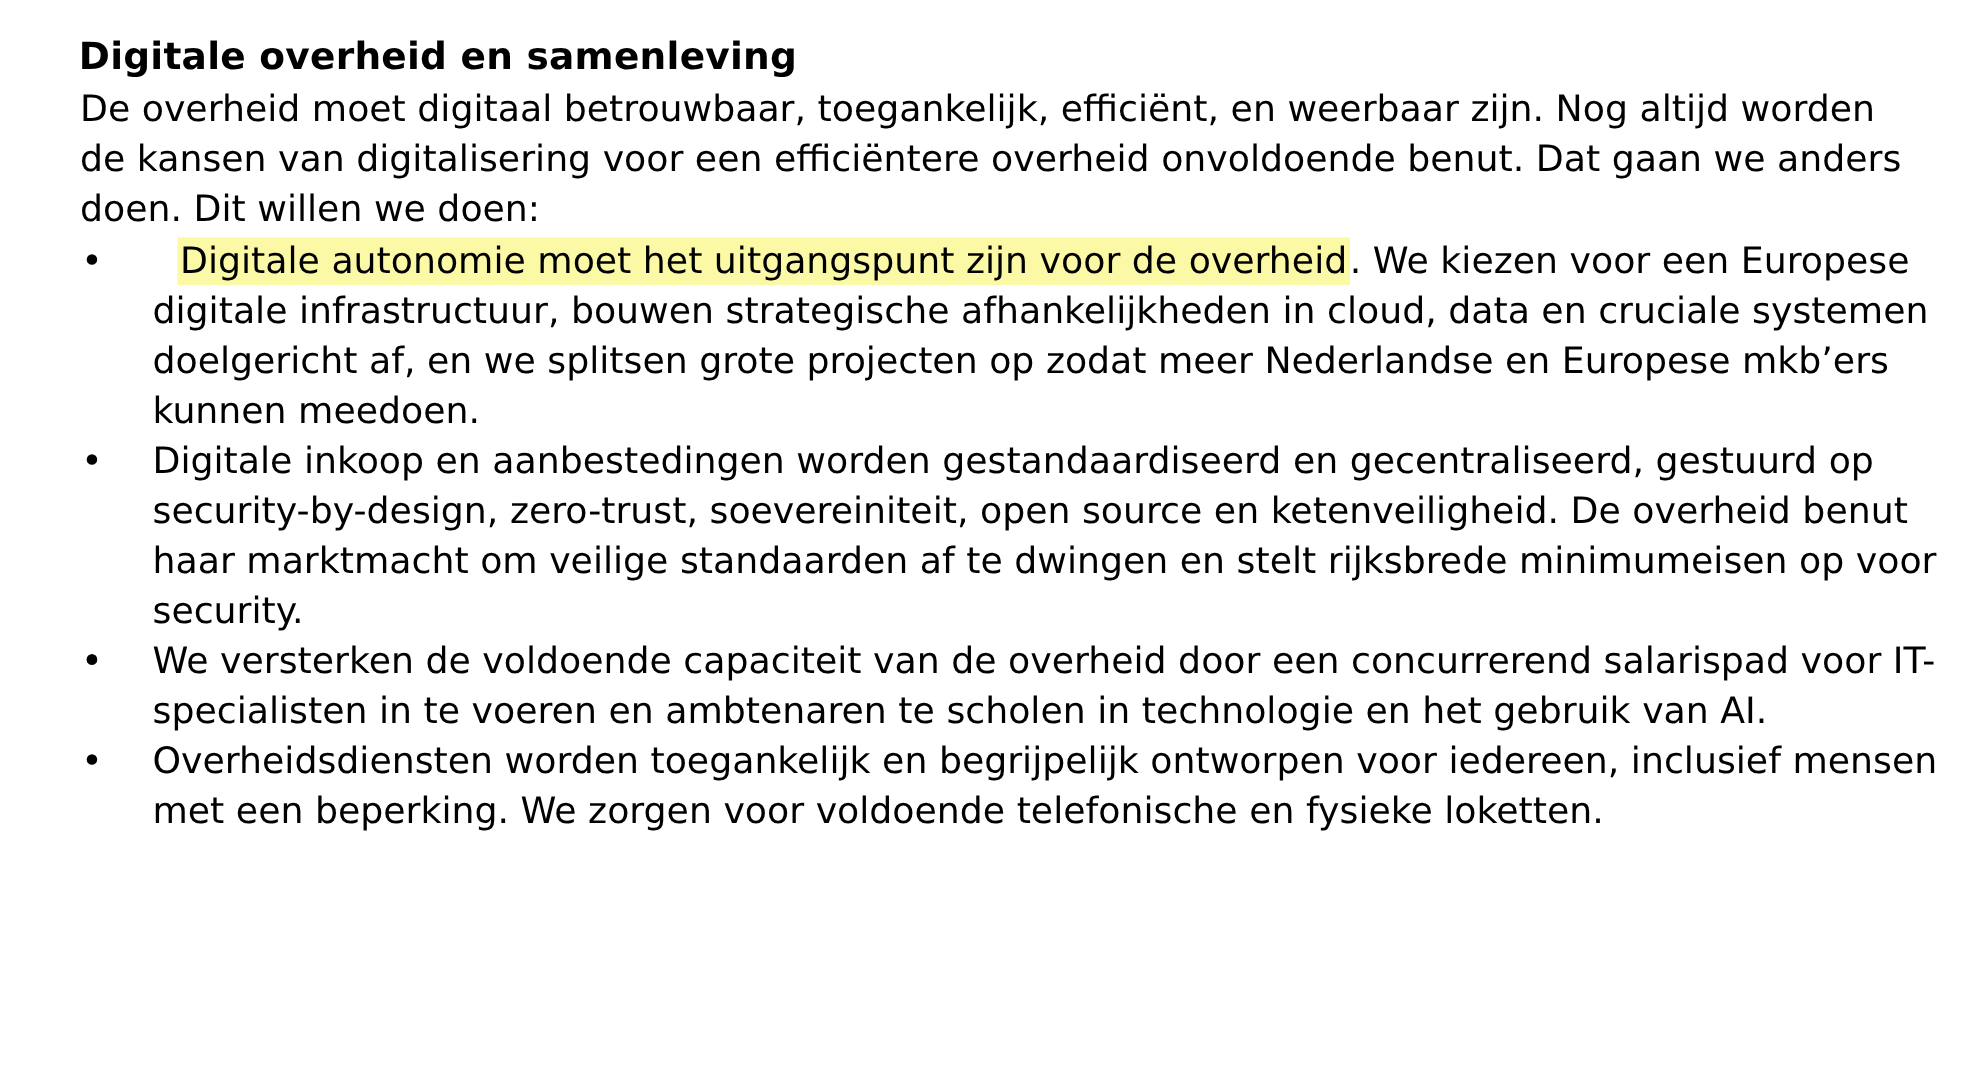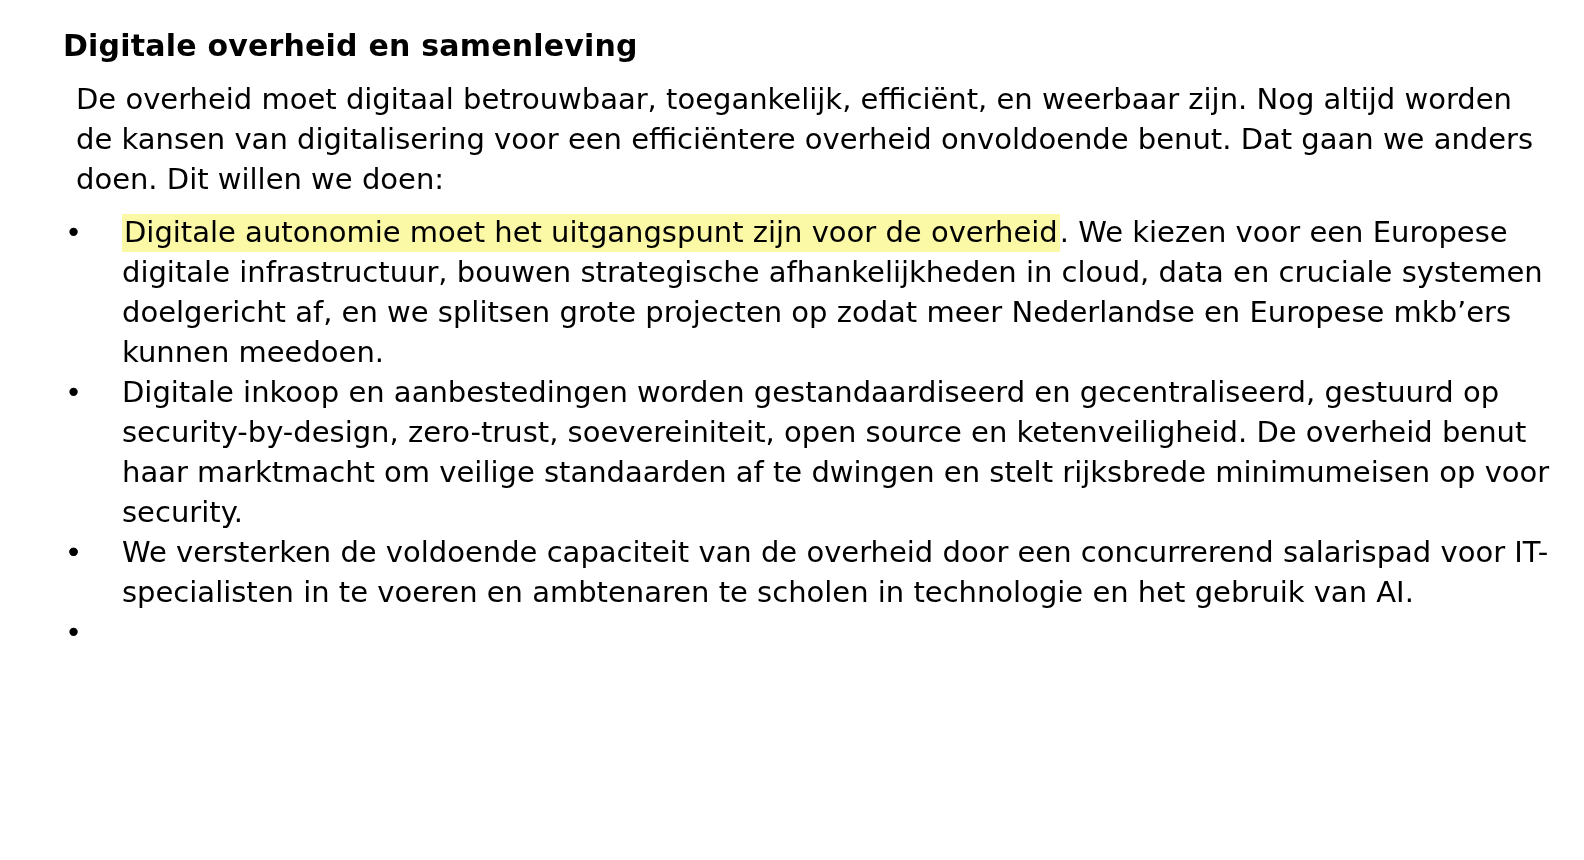--- a/index.html
+++ b/index.html
@@ -20,21 +20,21 @@
     overflow: hidden;
   }
   .heading {
     margin: 0;
     font-size: 30px;
     line-height: 40px;
     font-weight: bold;
     letter-spacing: 0.2px;
   }
   .intro {
-    margin: 13px;
+    margin: 1px;
     max-width: 1470px;
   }
   ul.bullet-list {
     margin: 0;
     padding: 0;
     list-style: none;
     max-width: 1501px;
   }
   ul.bullet-list li {
     position: relative;
@@ -57,35 +57,36 @@
 <div class="page" style="background-color: rgb(255, 255, 255); color: rgb(0, 0, 0);">
 
   <h1 class="heading">Digitale overheid en samenleving</h1>
 
   <p class="intro">De overheid moet digitaal betrouwbaar, toegankelijk, efficiënt, en weerbaar zijn. Nog altijd worden de kansen van digitalisering voor een efficiëntere overheid onvoldoende benut. Dat gaan we anders doen. Dit willen we doen:</p>
 
   <ul class="bullet-list">
 
     <li>
       <span class="bullet-marker">•</span>
-      <span><mark class="hl" style="background-color: rgb(251, 248, 166);">Digitale autonomie moet het uitgangspunt zijn voor de overheid</mark><span>. We kiezen voor een Europese digitale infrastructuur, bouwen strategische afhankelijkheden in cloud, data en cruciale systemen doelgericht af, en we splitsen grote projecten op zodat meer Nederlandse en Europese mkb’ers kunnen meedoen.</span></span>
+      <span><mark class="hl" style="background-color: rgb(251, 248, 166); margin-left: 20px;">Digitale autonomie moet het uitgangspunt zijn voor de overheid</mark><span>. We kiezen voor een Europese digitale infrastructuur, bouwen strategische afhankelijkheden in cloud, data en cruciale systemen doelgericht af, en we splitsen grote projecten op zodat meer Nederlandse en Europese mkb’ers kunnen meedoen.</span></span>
     </li>
 
     <li>
       <span class="bullet-marker">•</span>
       <span>Digitale inkoop en aanbestedingen worden gestandaardiseerd en gecentraliseerd, gestuurd op security-by-design, zero-trust, soevereiniteit, open source en ketenveiligheid. De overheid benut haar marktmacht om veilige standaarden af te dwingen en stelt rijksbrede minimumeisen op voor security.</span>
     </li>
 
     <li>
       <span class="bullet-marker">•</span>
     </li>
 
     <li>
       <span class="bullet-marker">•</span>
       <span>We versterken de voldoende capaciteit van de overheid door een concurrerend salarispad voor IT-specialisten in te voeren en ambtenaren te scholen in technologie en het gebruik van AI.</span>
     </li>
 
     <li>
       <span class="bullet-marker">•</span>
+      <span>Overheidsdiensten worden toegankelijk en begrijpelijk ontworpen voor iedereen, inclusief mensen met een beperking. We zorgen voor voldoende telefonische en fysieke loketten.</span>
     </li>
 
   </ul>
 </div>
 
 </body></html>

